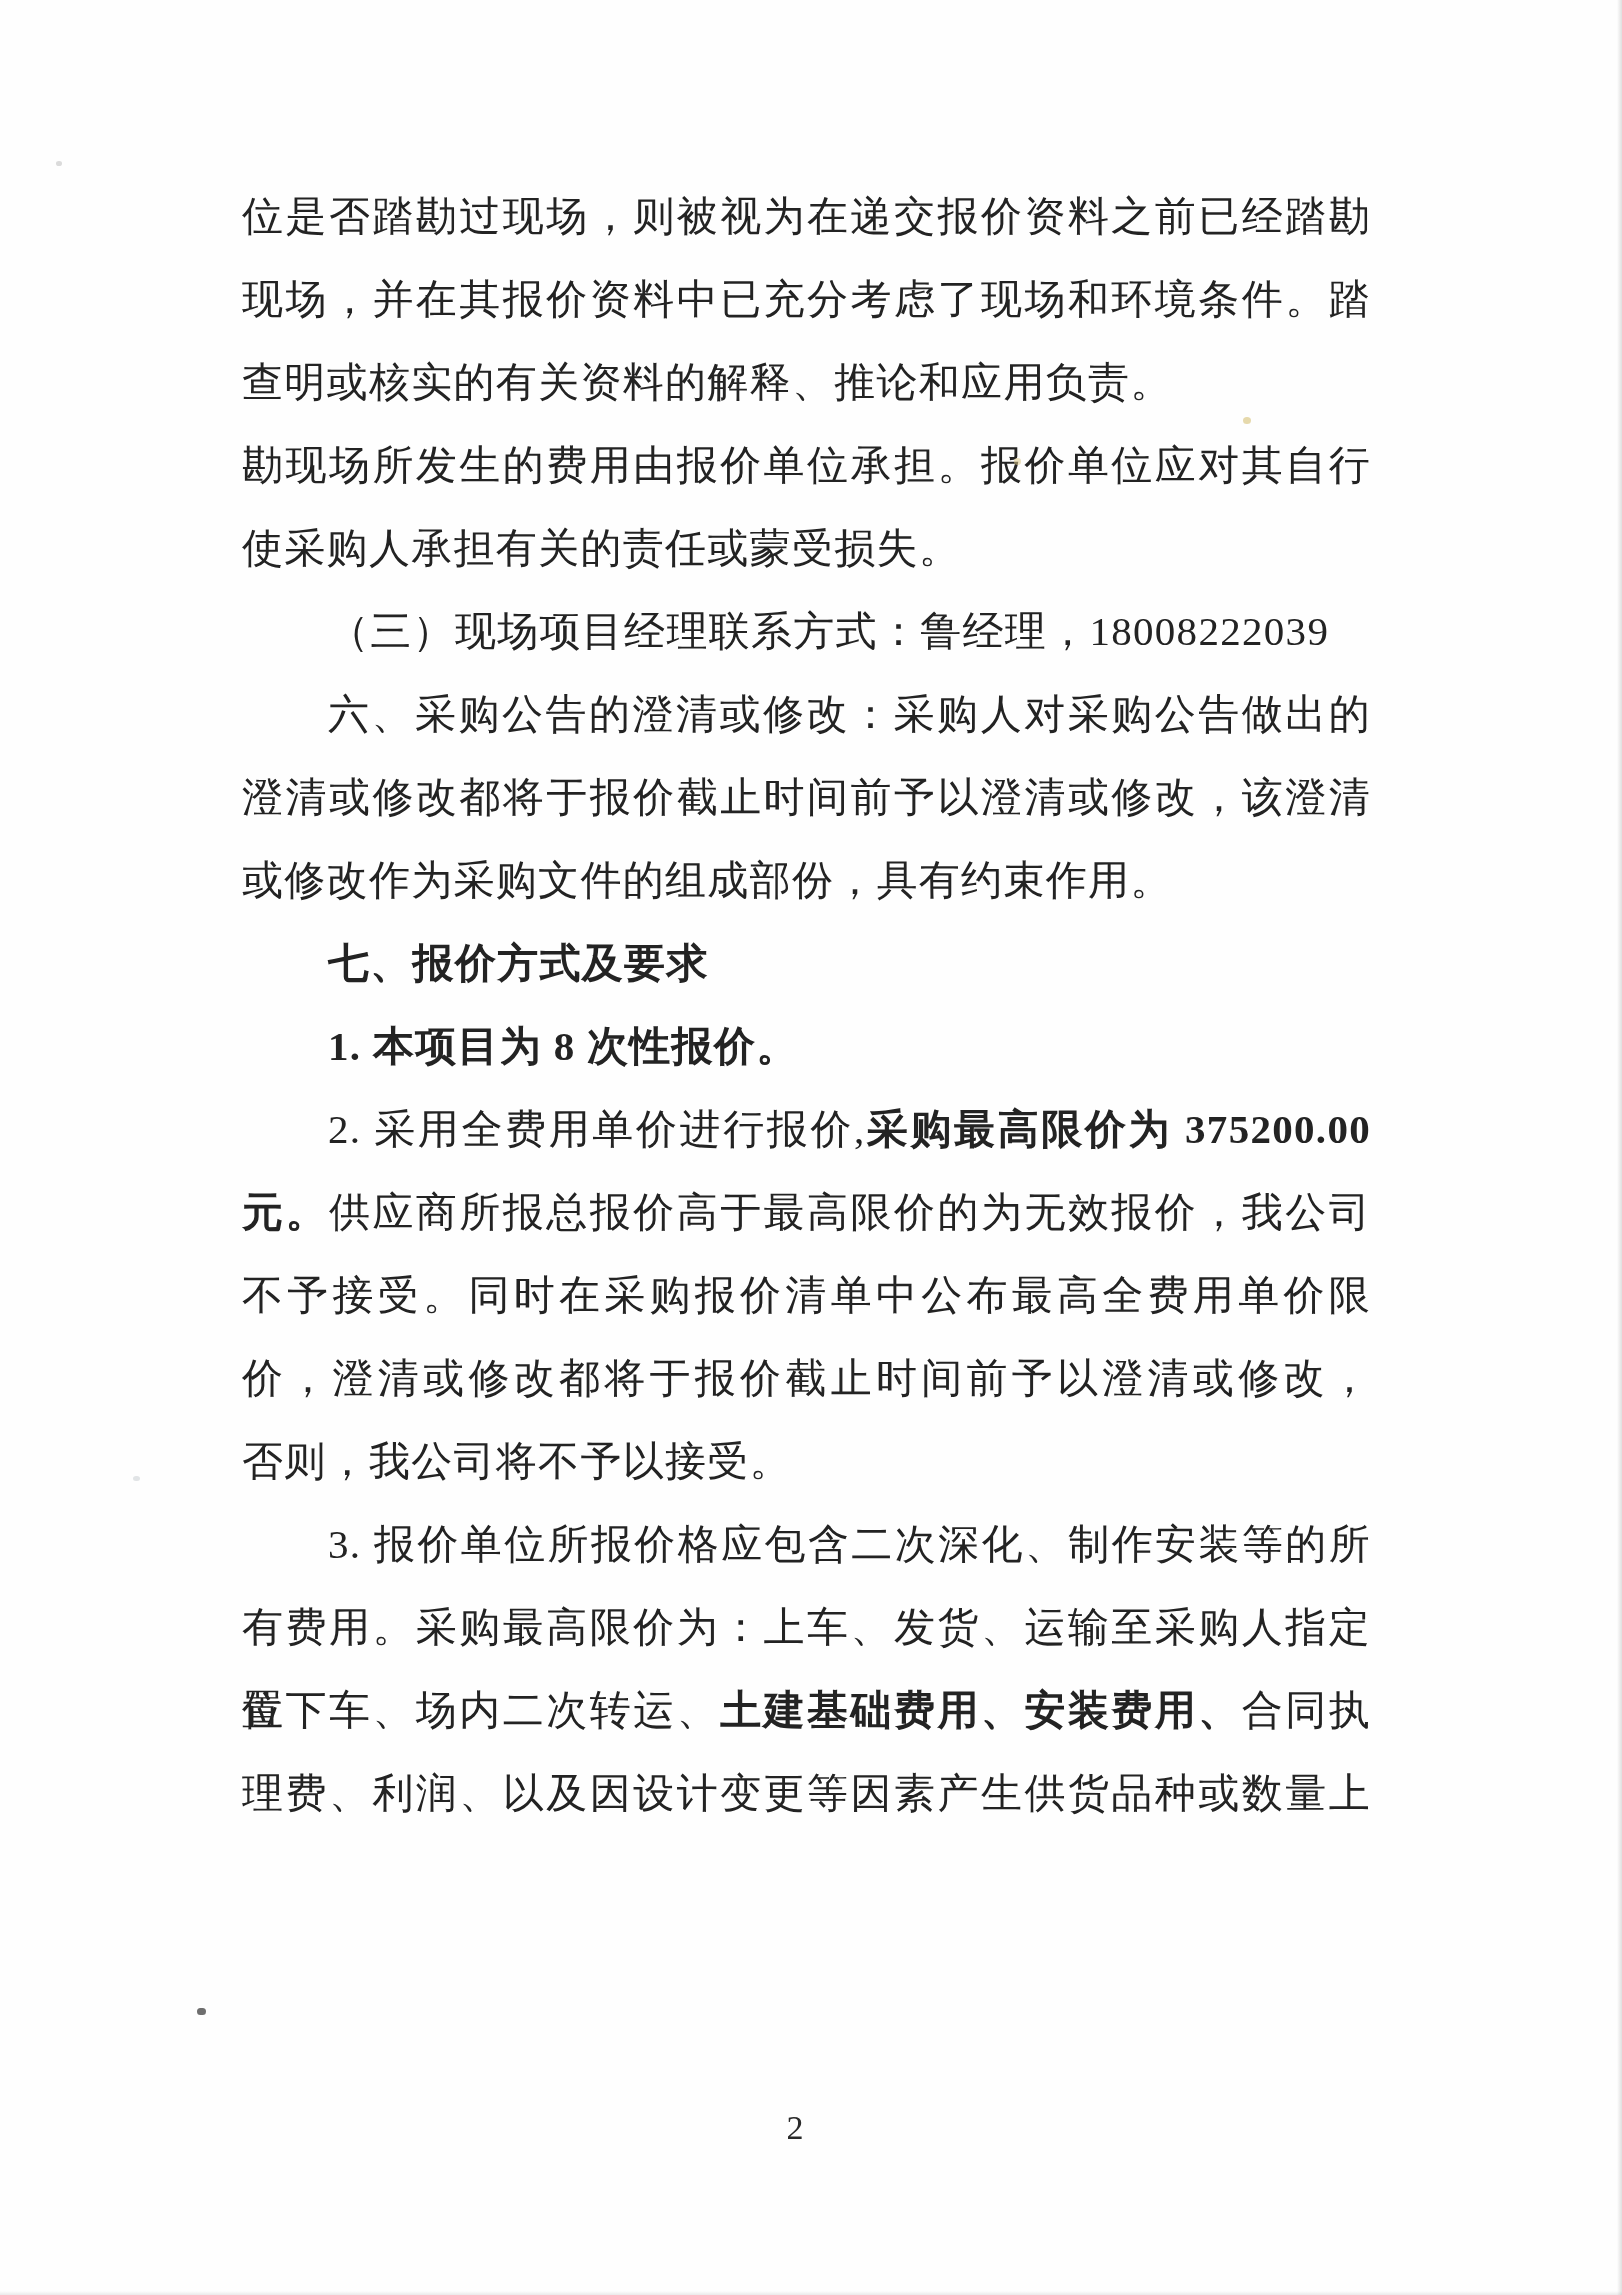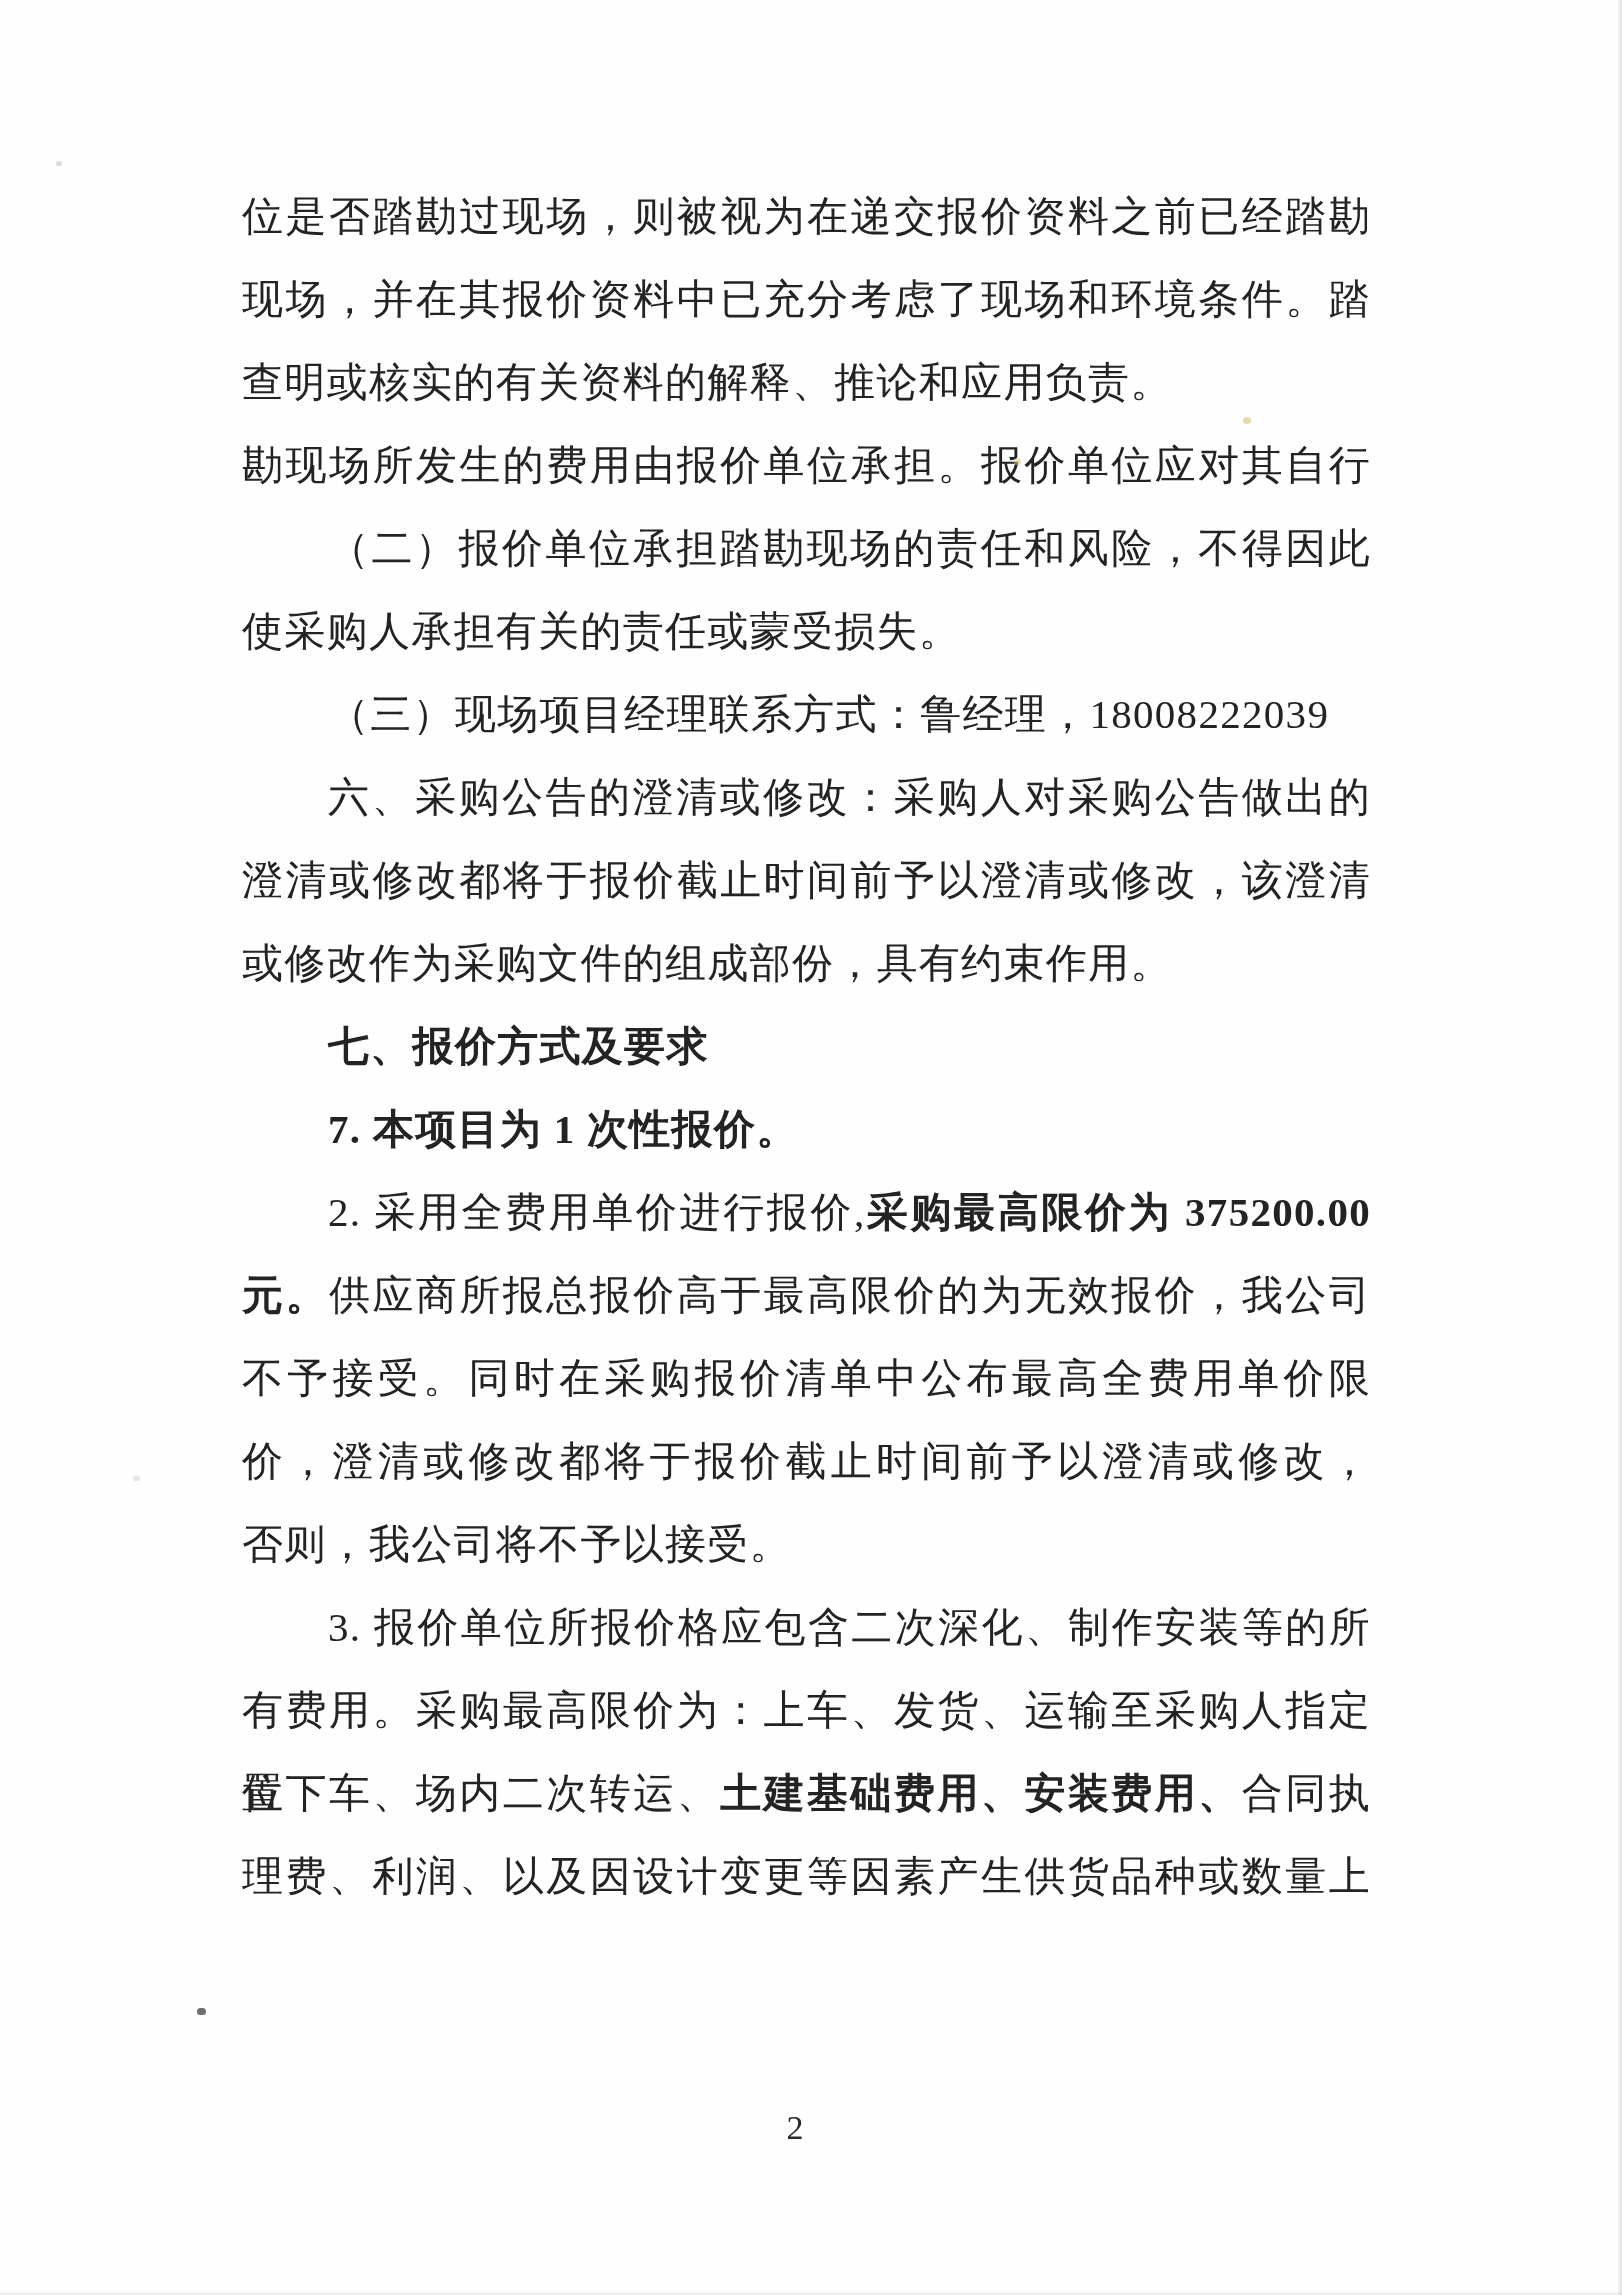--- a/index.html
+++ b/index.html
@@ -47,28 +47,27 @@
   .speck-gray-2{left:133px;top:1476px;width:6.5px;height:5.2px;background:#8d97a0;opacity:.25;}
 </style>
 </head>
 <body>
 
 <div class="doc">
     <div class="line j"><span>位是否踏勘过现场，则被视为在递交报价资料之前已经踏勘</span></div>
     <div class="line j"><span>现场，并在其报价资料中已充分考虑了现场和环境条件。踏</span></div>
     <div class="line l"><span>查明或核实的有关资料的解释、推论和应用负责。</span></div>
     <div class="line j"><span>勘现场所发生的费用由报价单位承担。报价单位应对其自行</span></div>
-    <div class="line j ind"><span>（二）报价单位承担踏勘现场的责任和风险，不得因此</span></div>
     <div class="line l"><span>使采购人承担有关的责任或蒙受损失。</span></div>
     <div class="line l ind"><span>（三）现场项目经理联系方式：鲁经理，18008222039</span></div>
     <div class="line j ind"><span>六、采购公告的澄清或修改：采购人对采购公告做出的</span></div>
     <div class="line j"><span>澄清或修改都将于报价截止时间前予以澄清或修改，该澄清</span></div>
     <div class="line l"><span>或修改作为采购文件的组成部份，具有约束作用。</span></div>
     <div class="line l ind"><span class="b">七、报价方式及要求</span></div>
-    <div class="line l ind"><span class="b">7. 本项目为 1 次性报价。</span></div>
+    <div class="line l ind"><span class="b">1. 本项目为 8 次性报价。</span></div>
     <div class="line j ind"><span>2. 采用全费用单价进行报价,</span><span class="b">采购最高限价为 375200.00</span></div>
     <div class="line j"><span class="b">元。</span><span>供应商所报总报价高于最高限价的为无效报价，我公司</span></div>
     <div class="line j"><span>不予接受。同时在采购报价清单中公布最高全费用单价限</span></div>
     <div class="line j"><span>价，澄清或修改都将于报价截止时间前予以澄清或修改，</span></div>
     <div class="line l"><span>否则，我公司将不予以接受。</span></div>
     <div class="line j ind"><span>3. 报价单位所报价格应包含二次深化、制作安装等的所</span></div>
     <div class="line j"><span>有费用。采购最高限价为：上车、发货、运输至采购人指定位</span></div>
     <div class="line j"><span>置下车、场内二次转运、</span><span class="b">土建基础费用、安装费用、</span><span>合同执</span></div>
     <div class="line j"><span>理费、利润、以及因设计变更等因素产生供货品种或数量上</span></div>
   </div>

